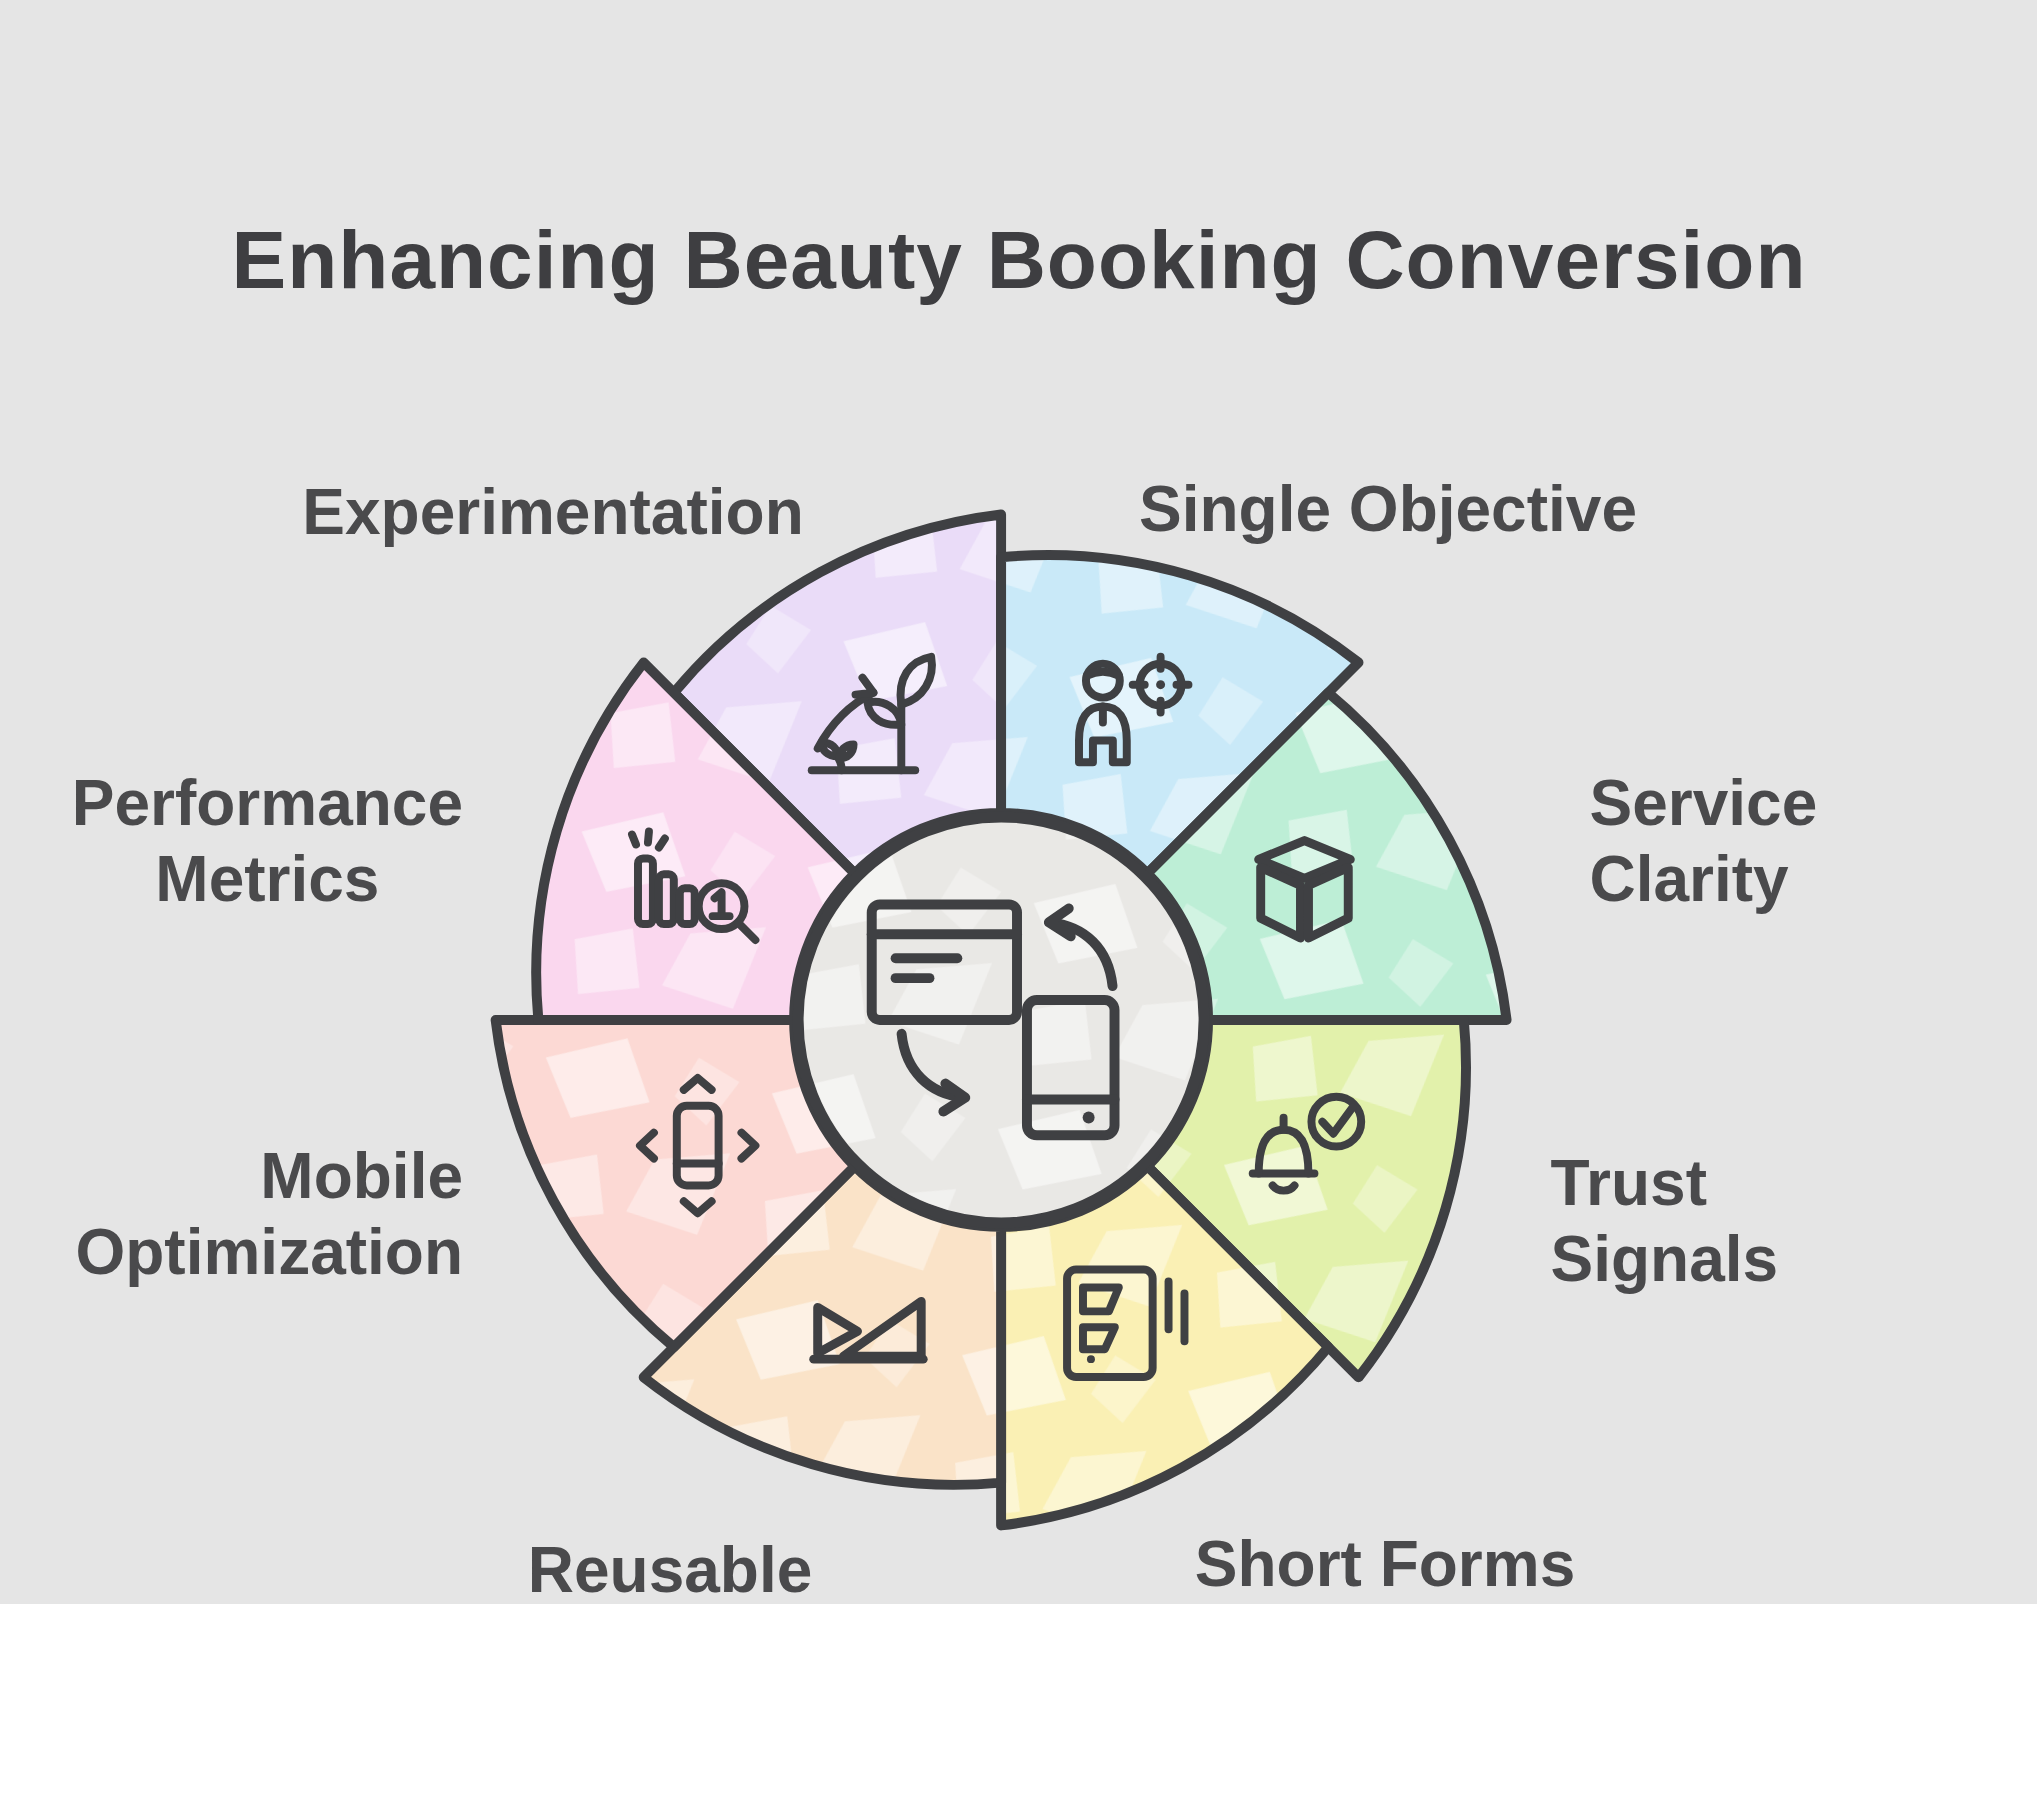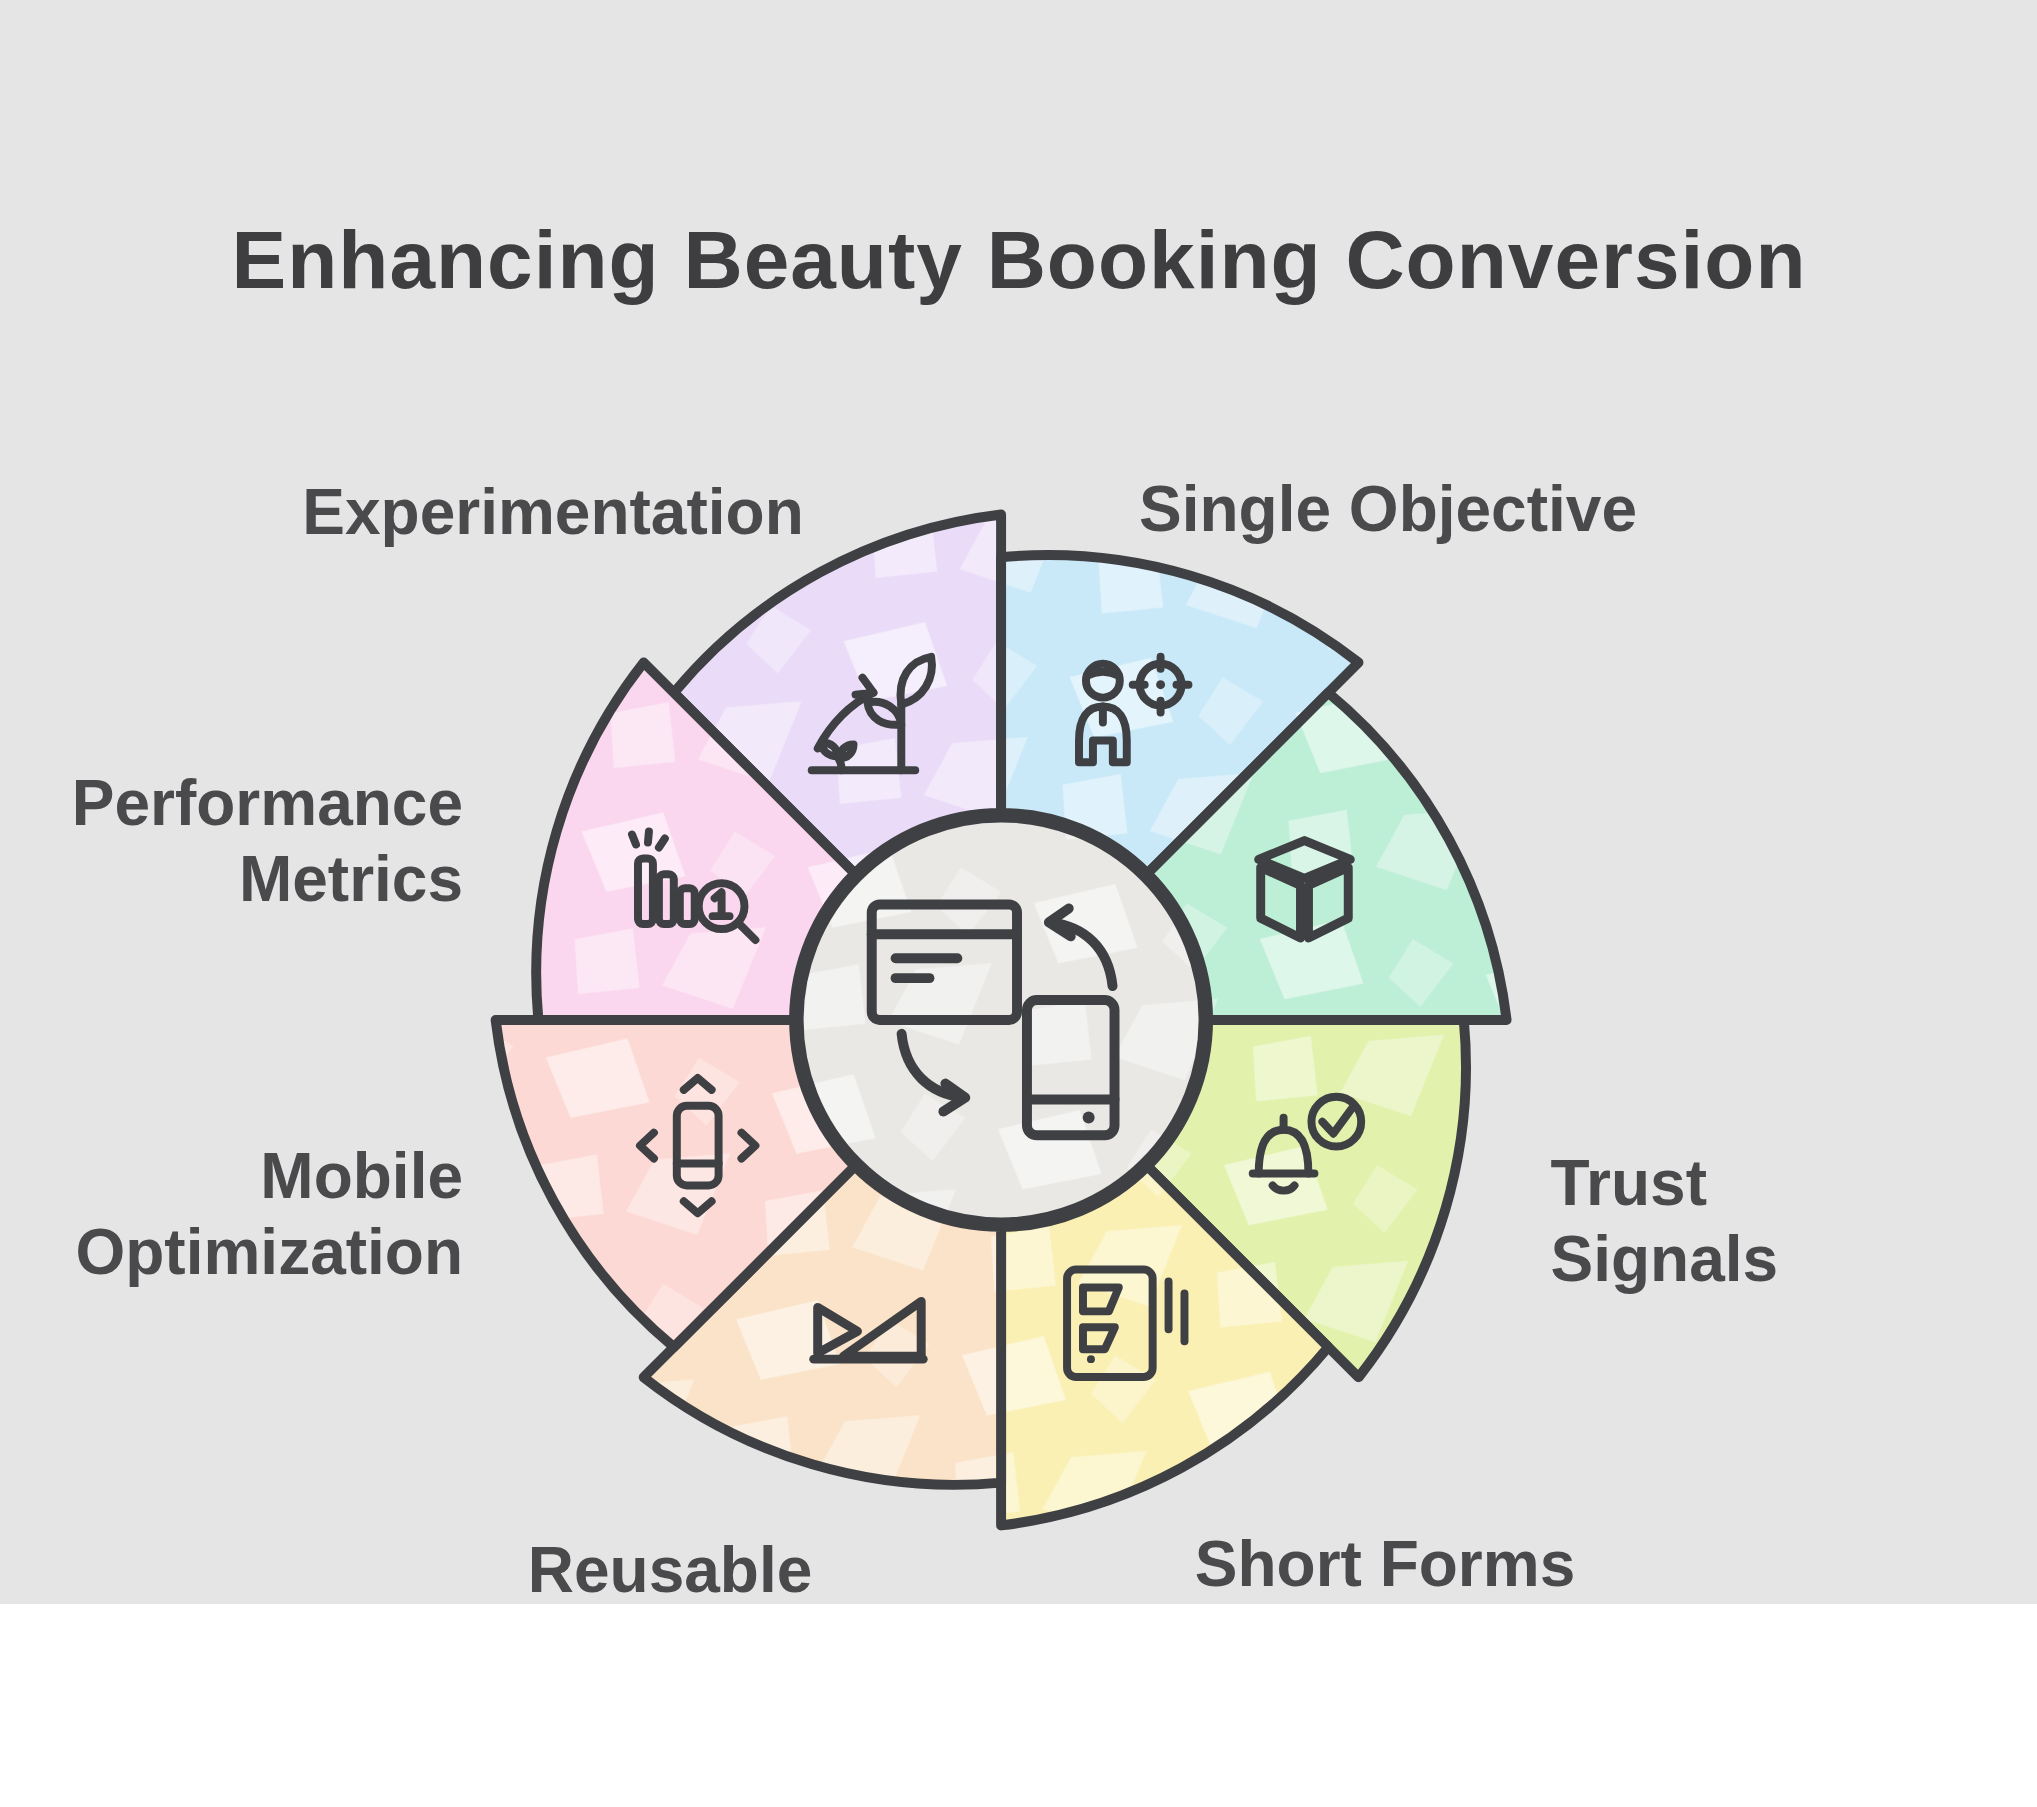--- a/index.html
+++ b/index.html
@@ -16,21 +16,21 @@
     position:absolute;font-size:64px;line-height:76px;font-weight:700;color:#4a4a4c;
     white-space:pre-line;
   }
   .lbl-0{left:553px;top:512px;transform:translate(-50%,-50%);}
   .lbl-1{left:1388px;top:509px;transform:translate(-50%,-50%);}
   .lbl-2{left:1739px;top:841px;transform:translate(-50%,-50%);}
   .lbl-3{left:1713px;top:1221px;transform:translate(-50%,-50%);}
   .lbl-4{left:1385px;top:1564px;transform:translate(-50%,-50%);}
   .lbl-5{left:670px;top:1608px;transform:translate(-50%,-50%);text-align:right;}
   .lbl-6{right:1575px;top:1214px;transform:translateY(-50%);text-align:right;margin-left:32px;}
-  .lbl-7{right:1575px;top:841px;transform:translateY(-50%);text-align:right;margin-left:48px;}
+  .lbl-7{right:1575px;top:841px;transform:translateY(-50%);text-align:center;margin-left:48px;}
   .brand{
     position:absolute;left:1610px;top:1711px;display:flex;align-items:center;gap:22px;
     cursor:pointer;
   }
   .brand svg{width:86px;height:86px;display:block;}
   .brand .brand-name{font-size:57px;font-weight:bold;color:#131318;white-space:nowrap;}
 </style>
 </head>
 <body>
 
@@ -168,20 +168,21 @@
 
     <g>
       <circle id="center-base" cx="1006" cy="1025" r="204" stroke="#3f4043" stroke-width="11" fill="#e9e8e5"></circle>
       <circle cx="1006" cy="1025" r="198" fill="url(#tex)"></circle>
       <use href="#ic-center" xlink:href="#ic-center" transform="translate(1006,1025)"></use>
     </g>
   </svg>
 
   <div class="lbl lbl-0">Experimentation</div>
   <div class="lbl lbl-1">Single Objective</div>
+  <div class="lbl lbl-2">Service Clarity</div>
   <div class="lbl lbl-3">Trust Signals</div>
   <div class="lbl lbl-4">Short Forms</div>
   <div class="lbl lbl-5">Reusable
 Modules</div>
   <div class="lbl lbl-6">Mobile
 Optimization</div>
   <div class="lbl lbl-7">Performance
 Metrics</div>
 
   <div class="brand">

